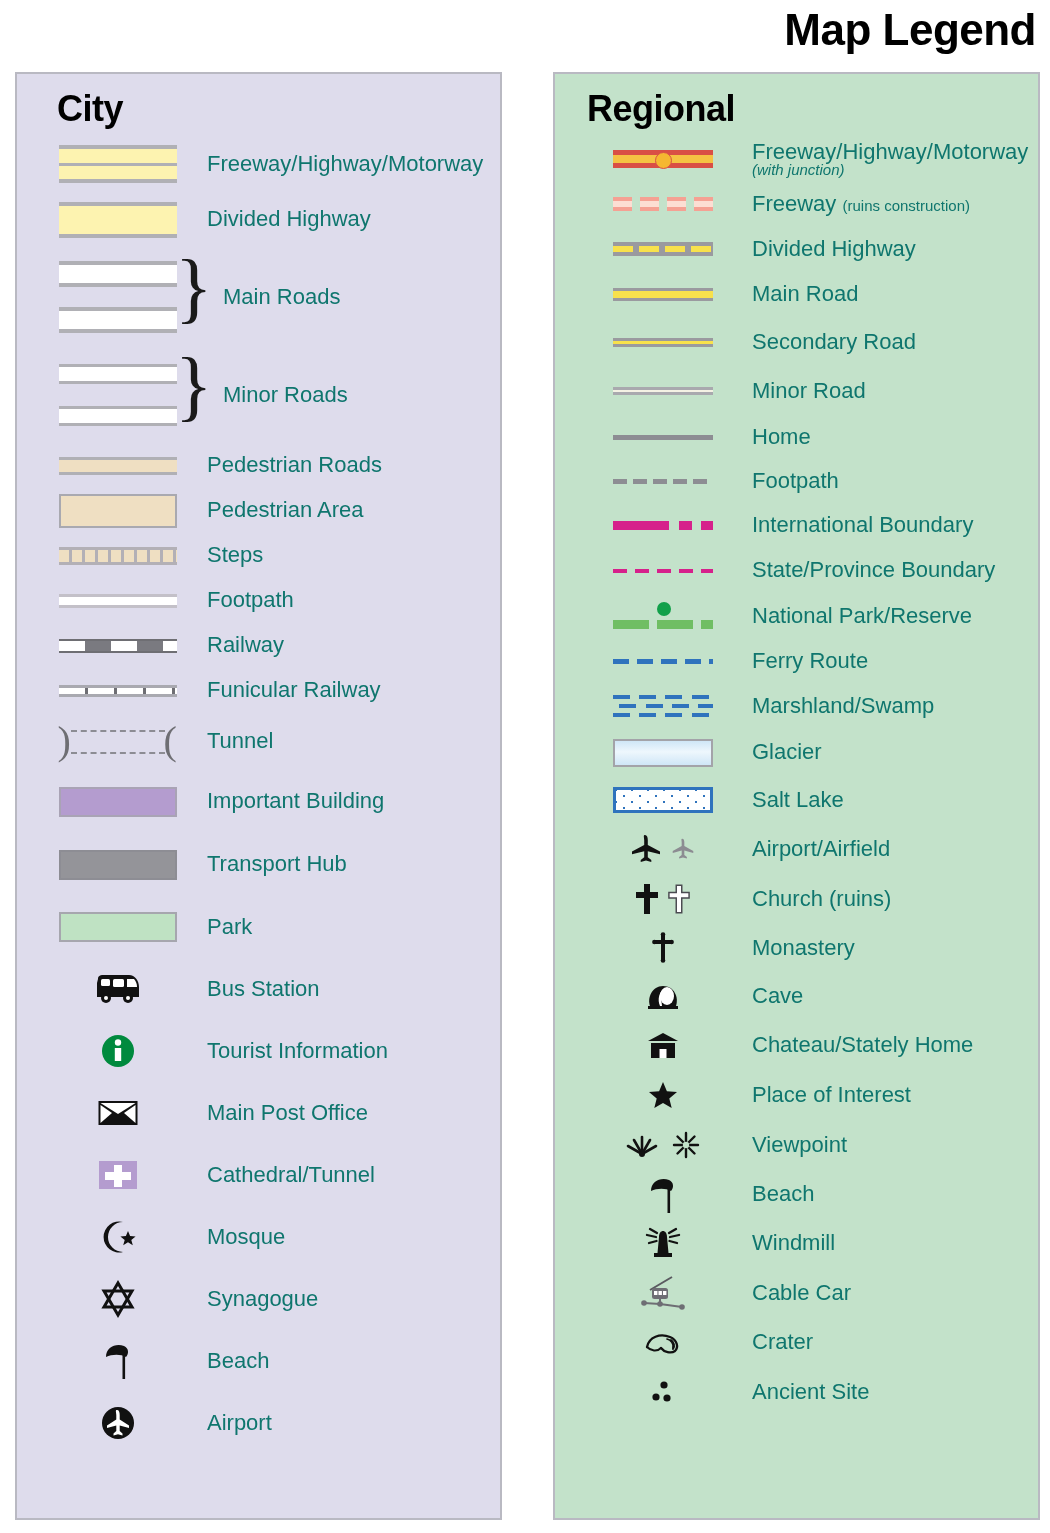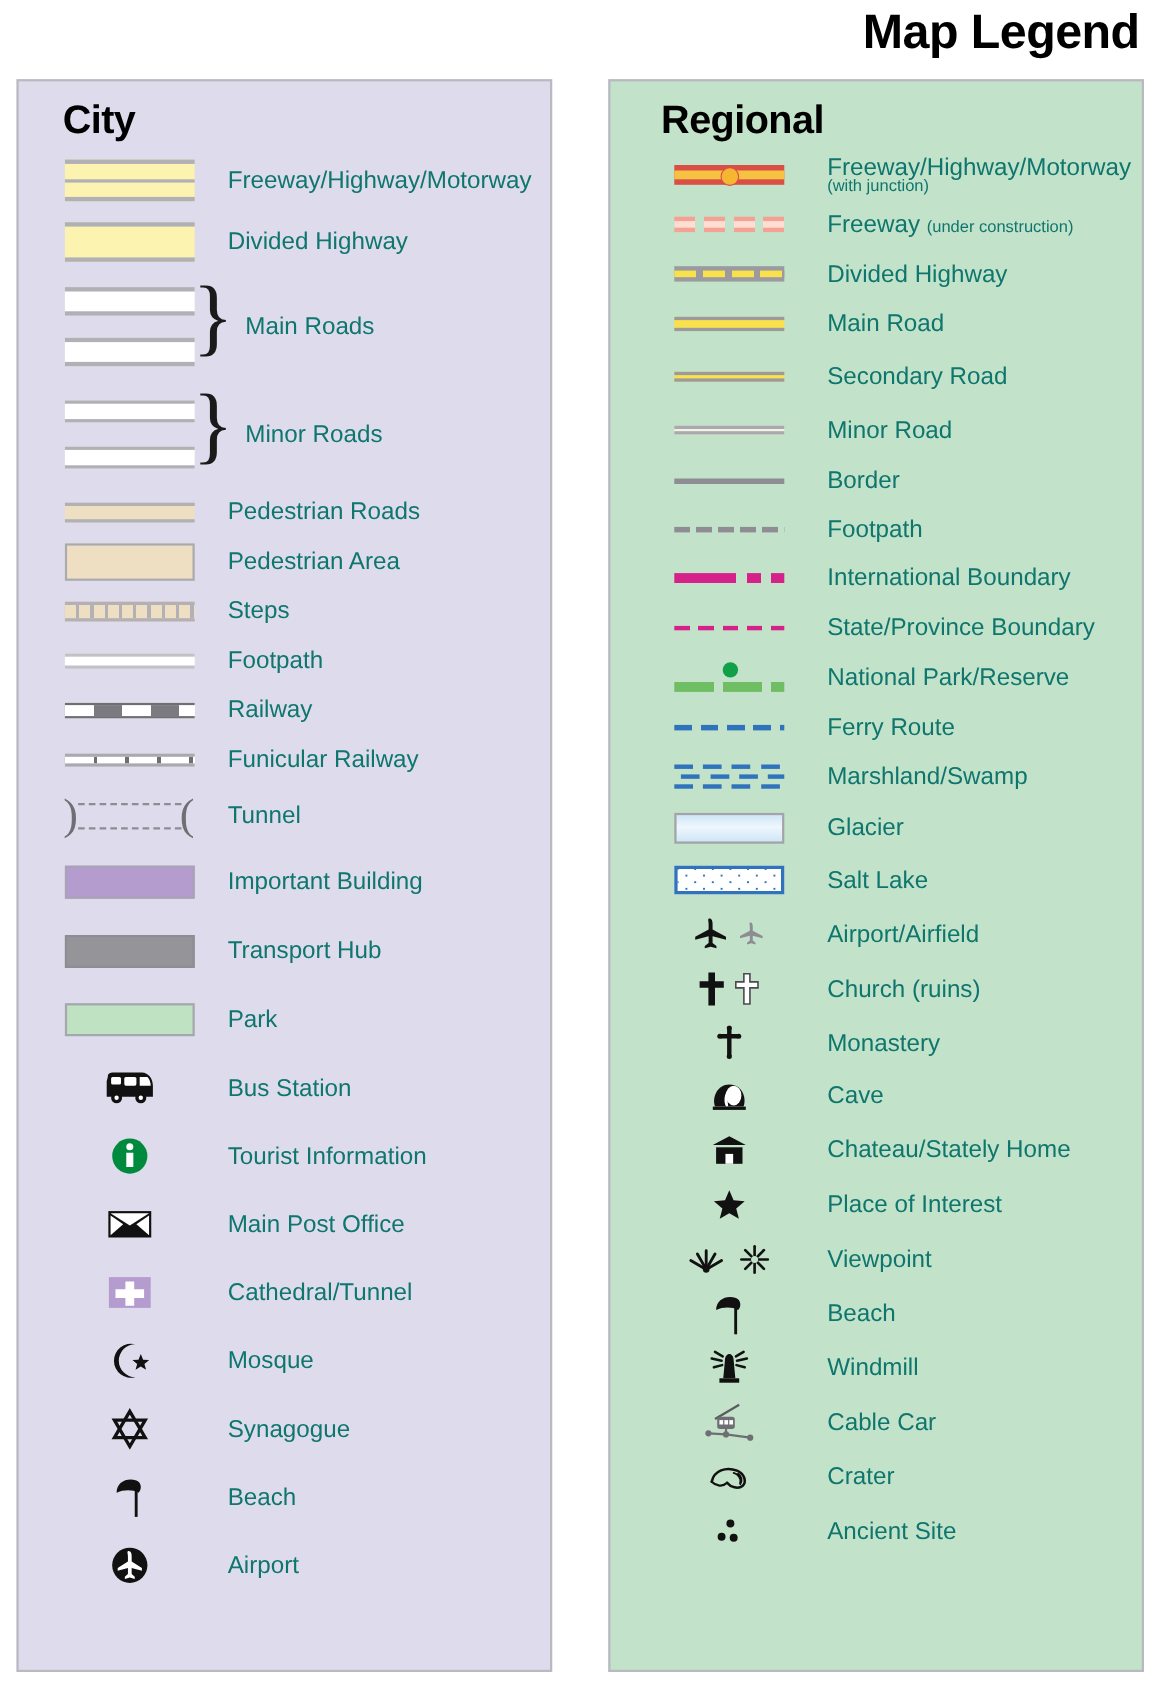--- a/index.html
+++ b/index.html
@@ -41,21 +41,21 @@
     background: #c3e2ca;
   }
   .panel-title {
     position: absolute;
     left: 40px; top: 14px;
     font-size: 36px;
     font-weight: bold;
     color: #000;
     letter-spacing: -0.5px;
   }
-  #panel-regional .panel-title { left: 46px; }
+  #panel-regional .panel-title { left: 32px; }
 
   .rows {
     position: absolute;
     left: 0; right: 0;
   }
   #city-rows { top: 62px; }
   #regional-rows { top: 62px; }
 
   
   .row {
@@ -76,20 +76,21 @@
     line-height: 1.1;
     white-space: nowrap;
   }
   .label .sub {
     font-size: 15px;
   }
   .label .sub-block {
     display: block;
     font-size: 15px;
     margin-top: -2px;
+    font-style: italic;
   }
 
   
   #city-rows .sym { width: 145px; margin-left: 28px; }
   #city-rows .label { margin-left: 17px; }
   #city-rows .row.icon-row .sym { width: 145px; }
 
   
   #regional-rows .sym { width: 155px; margin-left: 30px; }
   #regional-rows .label { margin-left: 12px; }
@@ -607,21 +608,21 @@
         <span class="sub-block">(with junction)</span>
       </div>
     </div>
 
     <div class="row" style="height:44px">
       <div class="sym">
           <div class="rs rs-fwy-uc"></div>
         </div>
       <div class="label">
         <span>Freeway</span>
-        <span class="sub">(under construction)</span>
+        <span class="sub">(ruins construction)</span>
       </div>
     </div>
 
     <div class="row" style="height:46px">
       <div class="sym">
           <div class="rs rs-divhwy"></div>
         </div>
       <div class="label">Divided Highway</div>
     </div>
 
@@ -643,21 +644,21 @@
       <div class="sym">
           <div class="rs rs-minorroad"></div>
         </div>
       <div class="label">Minor Road</div>
     </div>
 
     <div class="row" style="height:44px">
       <div class="sym">
           <div class="rs rs-track"></div>
         </div>
-      <div class="label">Border</div>
+      <div class="label">Home</div>
     </div>
 
     <div class="row" style="height:44px">
       <div class="sym">
           <div class="rs rs-footpath"></div>
         </div>
       <div class="label">Footpath</div>
     </div>
 
     <div class="row" style="height:45px">

